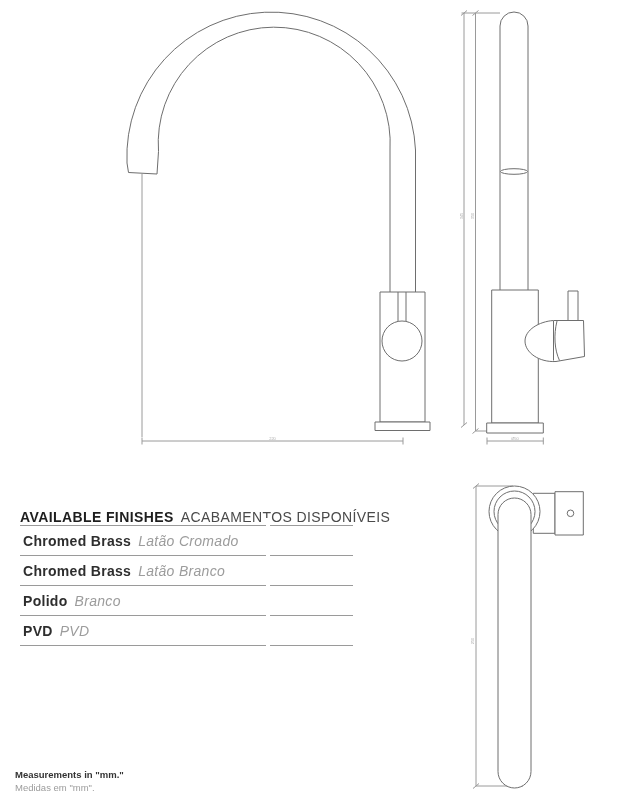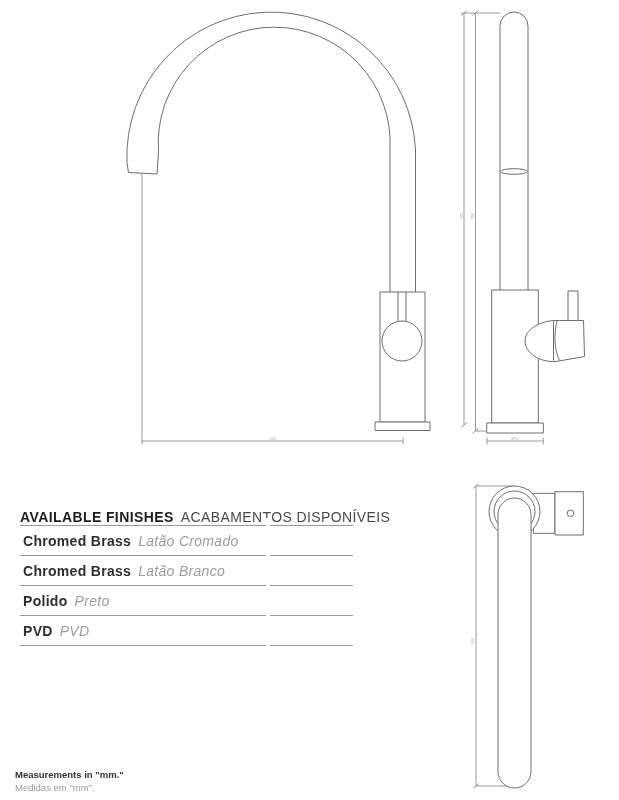--- a/index.html
+++ b/index.html
@@ -121,21 +121,21 @@
     <div class="f-row">
       <span class="en">Chromed Brass</span>
       <span class="pt">Latão Cromado</span>
     </div>
     <div class="f-row">
       <span class="en">Chromed Brass</span>
       <span class="pt">Latão Branco</span>
     </div>
     <div class="f-row">
       <span class="en">Polido</span>
-      <span class="pt">Preto</span>
+      <span class="pt">Branco</span>
     </div>
     <div class="f-row">
       <span class="en">PVD</span>
       <span class="pt">PVD</span>
     </div>
     <div class="f-endline"></div>
 
     <div class="rule-gap"></div>
   </div>
 

